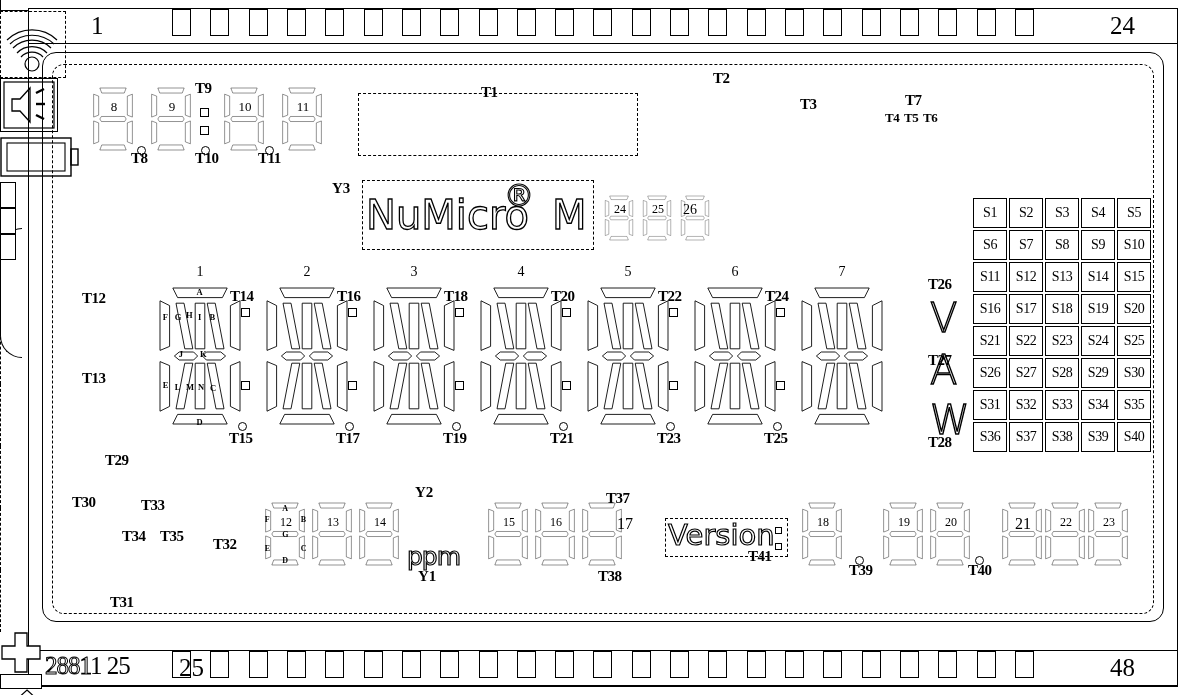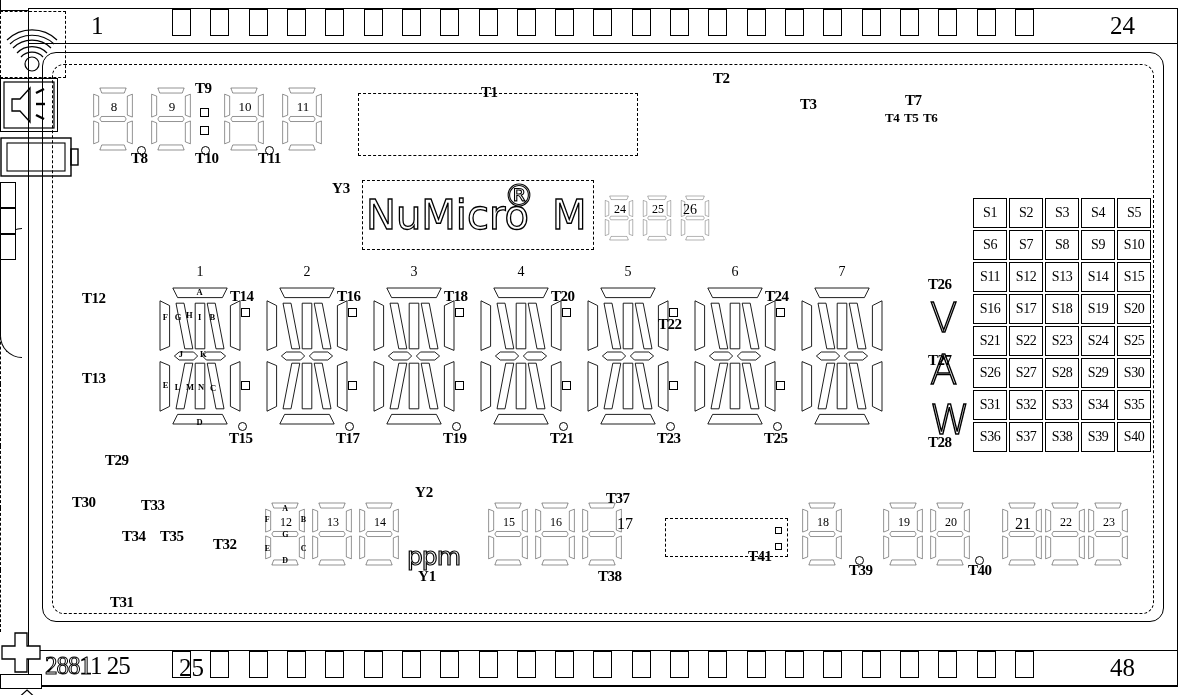--- a/index.html
+++ b/index.html
@@ -612,21 +612,21 @@
       <div style="left: 352px; top: 318px; width: 0px; height: 62px; border-left: 1px dashed rgb(0, 0, 0);"></div>
       <div class="colon-sq" style="left: 348px; top: 381px;"></div>
       <div class="tlab" style="left: 444px; top: 288px;">T18</div>
       <div class="colon-sq" style="left: 455px; top: 308px;"></div>
       <div style="left: 459px; top: 318px; width: 0px; height: 62px; border-left: 1px dashed rgb(0, 0, 0);"></div>
       <div class="colon-sq" style="left: 455px; top: 381px;"></div>
       <div class="tlab" style="left: 551px; top: 288px;">T20</div>
       <div class="colon-sq" style="left: 562px; top: 308px;"></div>
       <div style="left: 566px; top: 318px; width: 0px; height: 62px; border-left: 1px dashed rgb(0, 0, 0);"></div>
       <div class="colon-sq" style="left: 562px; top: 381px;"></div>
-      <div class="tlab" style="left: 658px; top: 288px; margin-top: 28px;">T22</div>
+      <div class="tlab" style="left: 658px; top: 288px;">T22</div>
       <div class="colon-sq" style="left: 669px; top: 308px;"></div>
       <div style="left: 673px; top: 318px; width: 0px; height: 62px; border-left: 1px dashed rgb(0, 0, 0);"></div>
       <div class="colon-sq" style="left: 669px; top: 381px;"></div>
       <div class="tlab" style="left: 765px; top: 288px;">T24</div>
       <div class="colon-sq" style="left: 776px; top: 308px;"></div>
       <div style="left: 780px; top: 318px; width: 0px; height: 62px; border-left: 1px dashed rgb(0, 0, 0);"></div>
       <div class="colon-sq" style="left: 776px; top: 381px;"></div>
       <div class="dp-circle" style="left: 238px; top: 422px;"></div>
       <div class="tlab" style="left: 229px; top: 430px;">T15</div>
       <div class="dp-circle" style="left: 345px; top: 422px;"></div>
@@ -743,20 +743,21 @@
           <polygon points="20,73.5 80,73.5 84,80 80,86.5 20,86.5 16,80" class="segpoly"></polygon>
         </svg>
       </div>
       <div class="digit-num" style="left: 615px; top: 515px; width: 20px; font-size: 16px;">17</div>
       <div class="ylab" style="left: 415px; top: 484px;">Y2</div>
       <div class="hollow-text" style="left: 407px; top: 542px; font-size: 25px; -webkit-text-stroke: 1.2px rgb(0, 0, 0); letter-spacing: -1px;">ppm</div>
       <div class="ylab" style="left: 418px; top: 568px;">Y1</div>
       <div class="tlab" style="left: 606px; top: 490px;">T37</div>
       <div class="tlab" style="left: 598px; top: 568px;">T38</div>
       <div class="dashbox" style="left: 665px; top: 518px; width: 123px; height: 39px;"></div>
+      <div class="hollow-text" style="left: 668px; top: 518px; font-size: 29px; -webkit-text-stroke: 1.2px rgb(0, 0, 0);">Version</div>
       <div class="colon-sq" style="left: 775px; top: 527px; width: 7px; height: 7px;"></div>
       <div class="colon-sq" style="left: 775px; top: 543px; width: 7px; height: 7px;"></div>
       <div class="tlab" style="left: 748px; top: 548px;">T41</div>
       <div class="seg7" style="left: 800px; top: 503px; width: 44px; height: 62px;">
         <svg viewBox="0 0 100 160" width="44" height="62">
           <polygon points="16,0 84,0 79,13 21,13" class="segpoly"></polygon>
           <polygon points="100,16 100,75 87,70 87,21" class="segpoly"></polygon>
           <polygon points="100,85 100,144 87,139 87,90" class="segpoly"></polygon>
           <polygon points="21,147 79,147 84,160 16,160" class="segpoly"></polygon>
           <polygon points="0,85 13,90 13,139 0,144" class="segpoly"></polygon>

